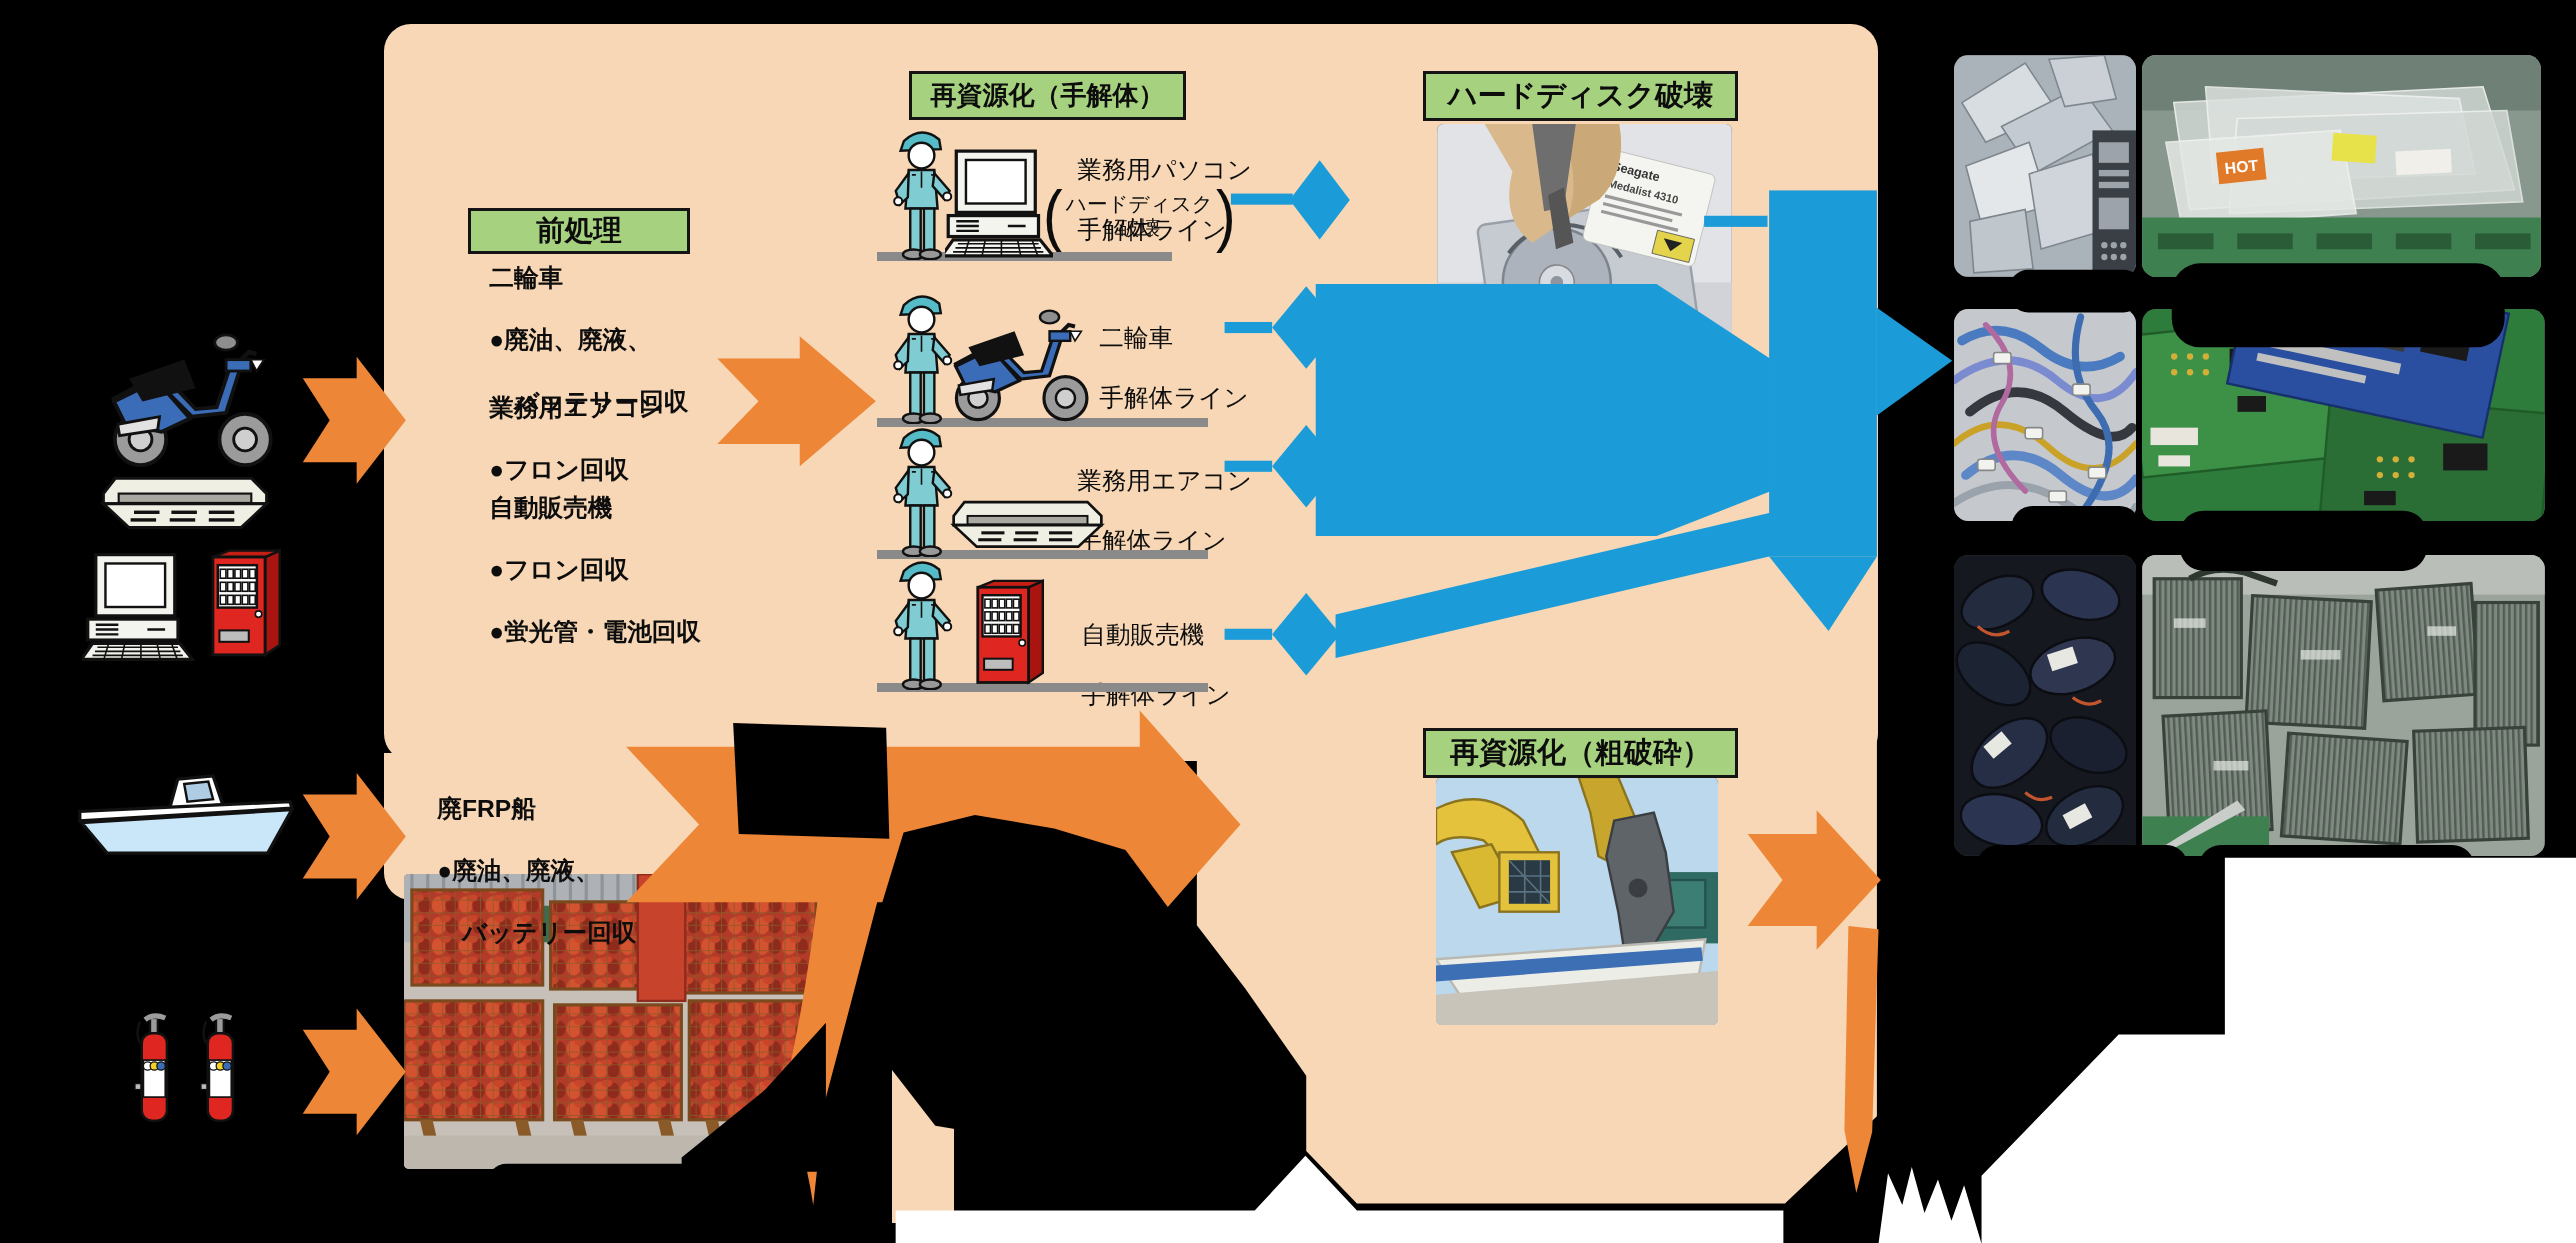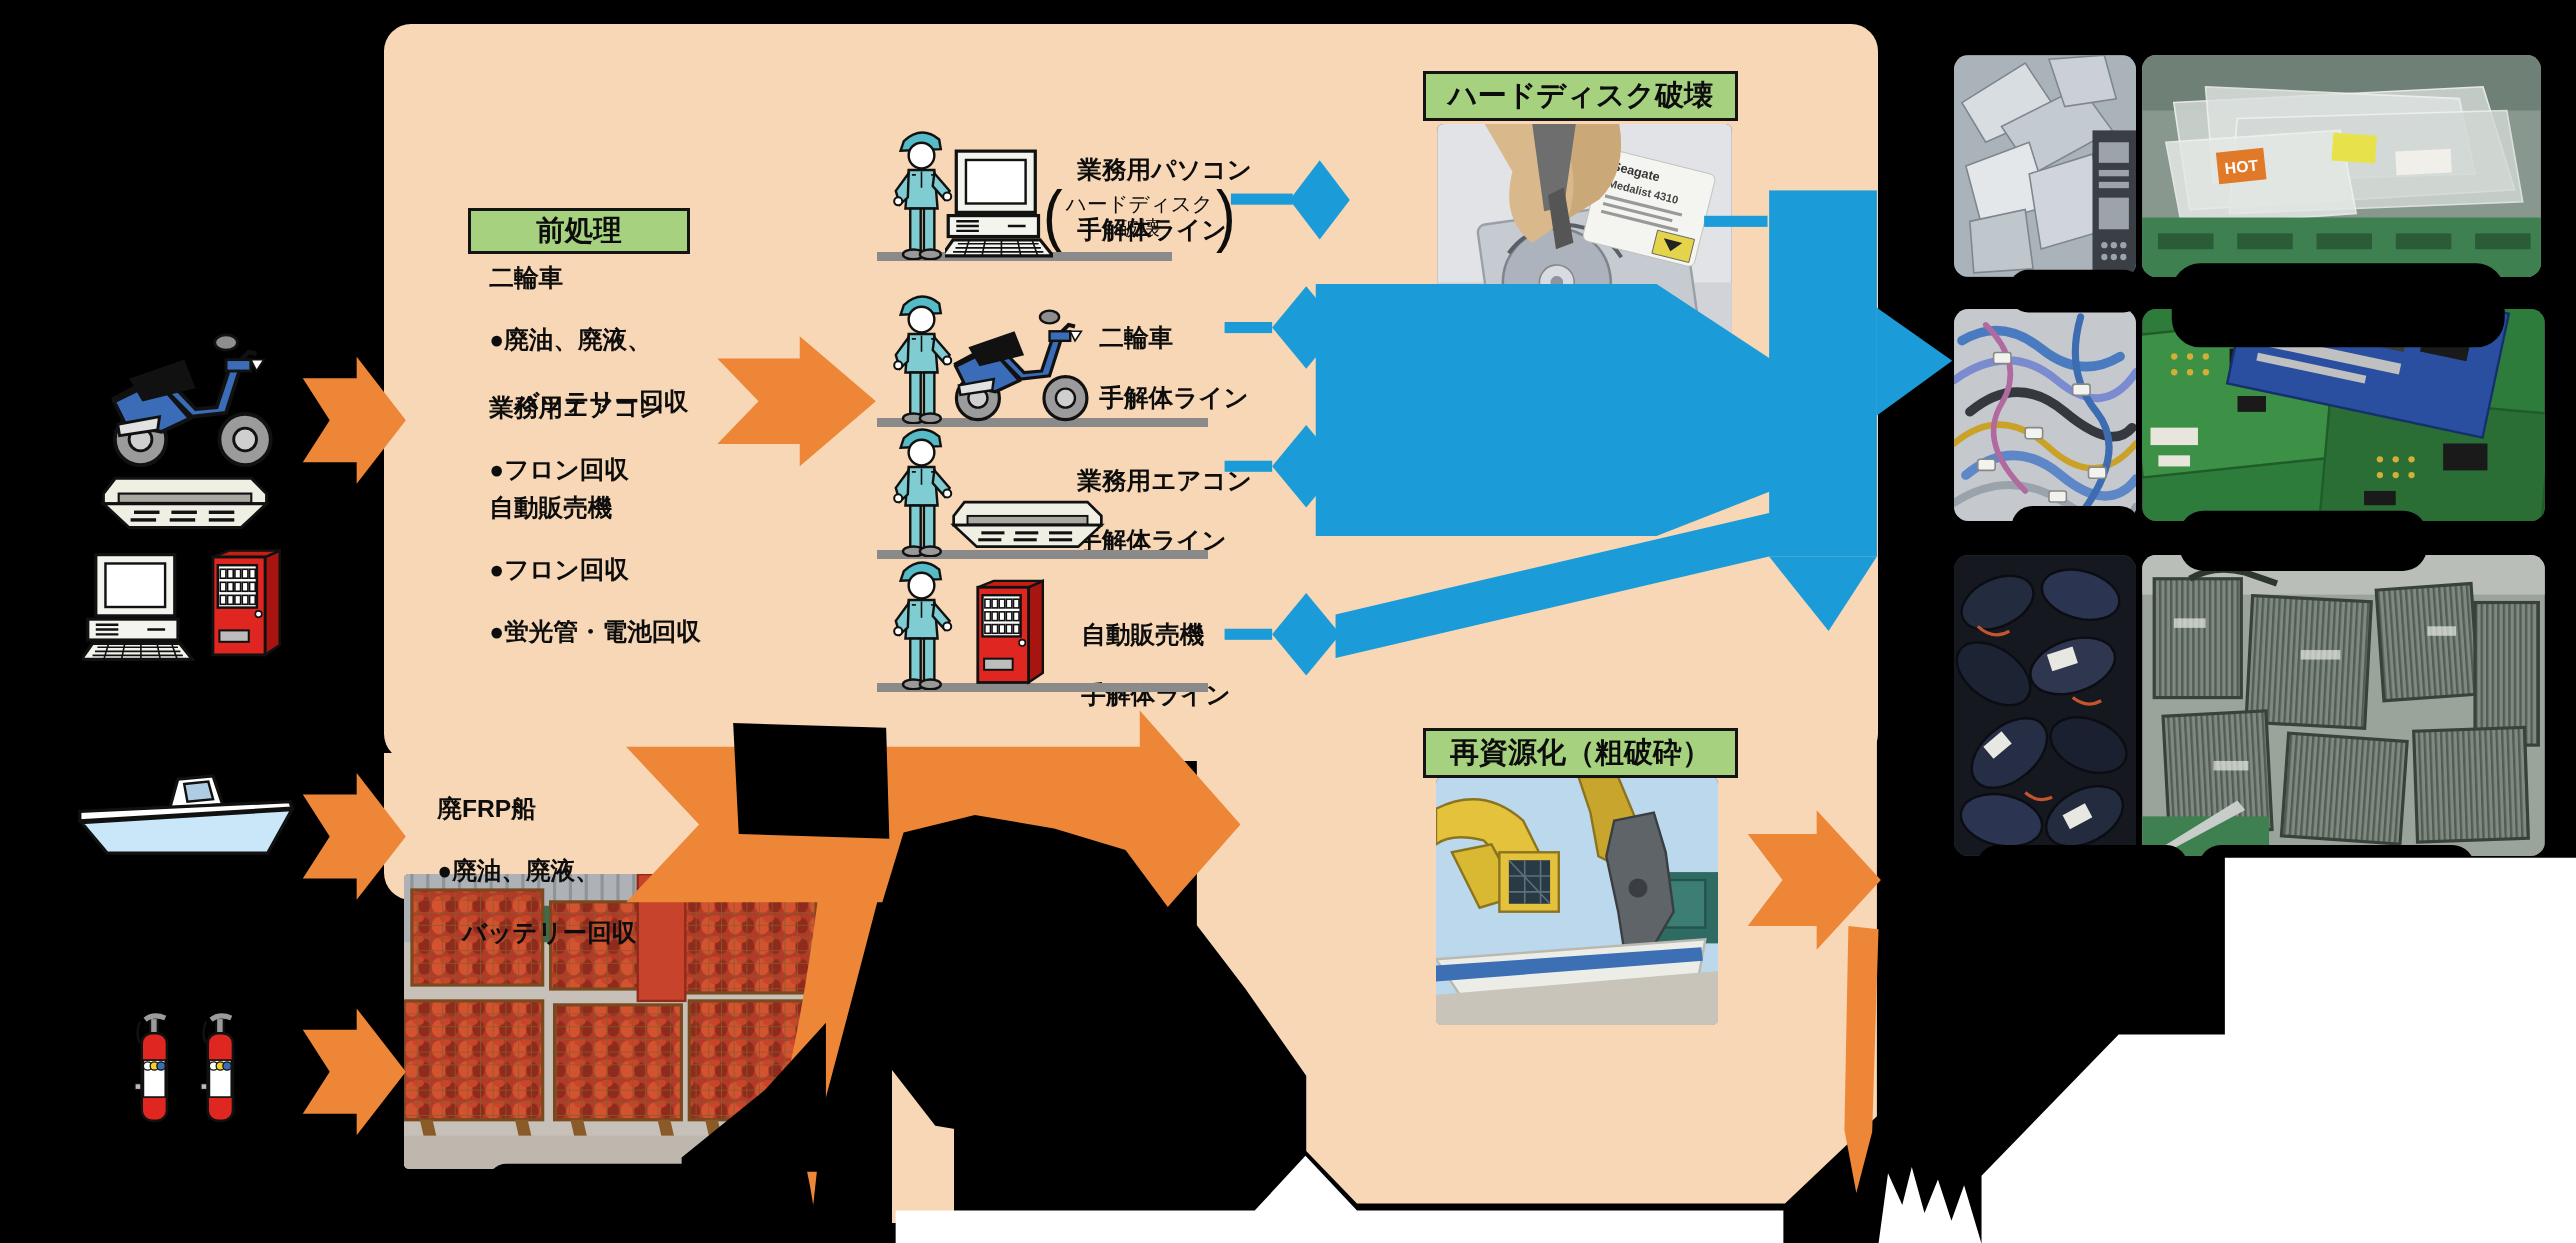--- a/index.html
+++ b/index.html
@@ -8,21 +8,21 @@
   .abs{position:absolute;}
   .panel{position:absolute;background:#F7D7B5;z-index:1;}
   .photo{position:absolute;border-radius:14.3px;overflow:hidden;z-index:2;background:#444;}
   .lyr3{z-index:3;}
   .lyr4{z-index:4;}
   .glabel{position:absolute;z-index:4;background:#A6D17E;border:3.2px solid #141414;
           display:flex;align-items:center;justify-content:center;
           font-weight:bold;color:#0d0d0d;}
   .tb{position:absolute;z-index:4;font-weight:bold;font-size:24.6px;line-height:31px;
       color:#0d0d0d;white-space:pre;}
-  .lt{position:absolute;z-index:4;font-weight:bold;font-size:24.6px;line-height:30px;
+  .lt{position:absolute;z-index:4;font-weight:normal;font-size:24.6px;line-height:30px;
       color:#0d0d0d;white-space:pre;}
   .floor{position:absolute;z-index:4;background:#8A8A8A;height:8.7px;}
   .note{position:absolute;z-index:4;display:flex;align-items:center;color:#0d0d0d;}
   .note .par{font-size:59px;font-weight:400;line-height:52px;transform:scaleY(1.15);}
   .note .nlines{font-weight:normal;font-size:20.6px;line-height:24px;text-align:center;padding:0 3.2px;}
   svg{display:block;}
 </style>
 </head>
 <body>
 
@@ -340,20 +340,23 @@
       <polygon points="1685,775 1685,830 2240,700 2240,645"></polygon>
       <rect x="2232" y="240" width="136" height="462"></rect>
       <polygon points="2232,702 2368,702 2307,796"></polygon>
       <polygon points="2368,388 2463,455 2368,524"></polygon>
     </g>
   </svg>
 
   <div class="glabel" style="left:468px;top:172px;width:216px;height:40px;font-size:28.5px;margin-top:36px;">
     <span>前処理</span>
   </div>
+  <div class="glabel" style="left:909px;top:71px;width:271px;height:43px;font-size:26px;">
+    <span>再資源化（手解体）</span>
+  </div>
   <div class="glabel" style="left:1423px;top:71px;width:309px;height:44px;font-size:29px;">
     <span>ハードディスク破壊</span>
   </div>
   <div class="glabel" style="left:1423px;top:728px;width:309px;height:44px;font-size:29px;">
     <span>再資源化（粗破砕）</span>
   </div>
 
   <div class="tb" style="left:462px;top:231px;">
     <span>二輪車</span><br>
     <span>●廃油、廃液、</span><br>

